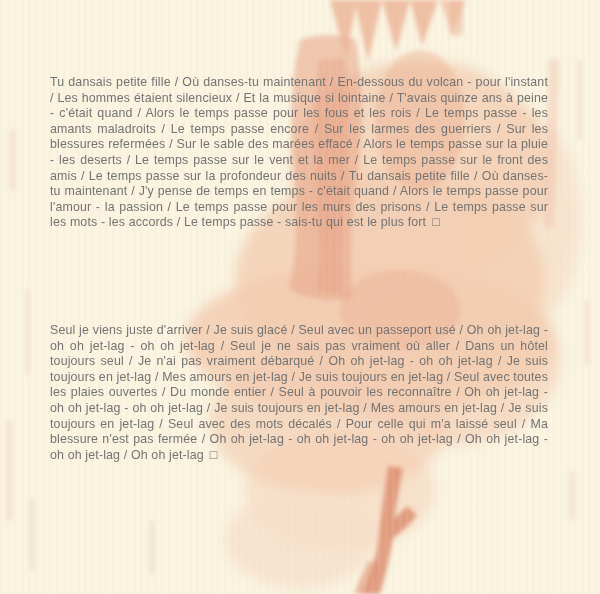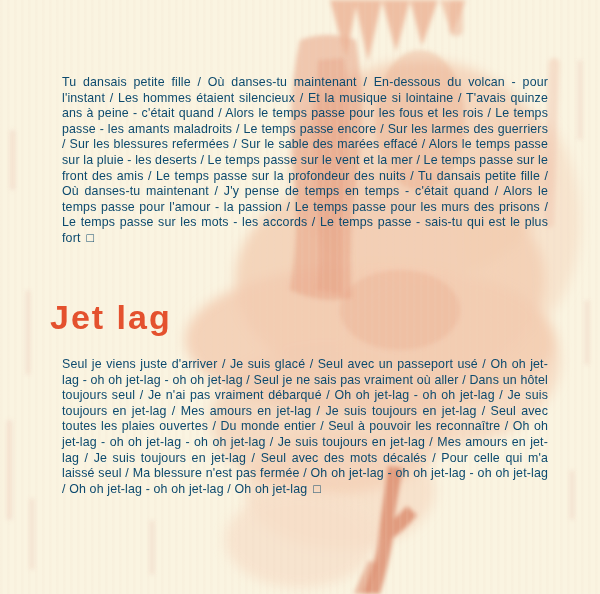--- a/index.html
+++ b/index.html
@@ -35,25 +35,25 @@
   #song-2{top:300px;}
   .song-title{
     margin:0;
     font-size:34px;
     line-height:34px;
     font-weight:bold;
     letter-spacing:2px;
     color:#e4512e;
   }
   .song-lyrics{
-    margin:23px 0 0 12px;
+    margin:23px 0 0 0;
     font-size:12.4px;
     line-height:15.6px;
     letter-spacing:0.15px;
-    color:#0c4a6e;
+    color:#737373;
     text-align:justify;
   }
   .endmark{
     display:inline-block;
     font-size:12.5px;
     margin-left:6px;
     transform:translateY(-0.5px);
   }
 </style>
 </head>
@@ -117,17 +117,16 @@
     </g>
   </svg>
 
   <div class="paper-texture"></div>
 
   <section class="song" id="song-1">
     <p class="song-lyrics"><span>Tu dansais petite fille / Où danses-tu maintenant / En-dessous du volcan - pour l'instant / Les hommes étaient silencieux / Et la musique si lointaine / T'avais quinze ans à peine - c'était quand / Alors le temps passe pour les fous et les rois / Le temps passe - les amants maladroits / Le temps passe encore / Sur les larmes des guerriers / Sur les blessures refermées / Sur le sable des marées effacé / Alors le temps passe sur la pluie - les deserts / Le temps passe sur le vent et la mer / Le temps passe sur le front des amis / Le temps passe sur la profondeur des nuits / Tu dansais petite fille / Où danses-tu maintenant / J'y pense de temps en temps - c'était quand / Alors le temps passe pour l'amour - la passion / Le temps passe pour les murs des prisons / Le temps passe sur les mots - les accords / Le temps passe - sais-tu qui est le plus fort</span><span class="endmark">□</span></p>
   </section>
 
   <section class="song" id="song-2">
-    <h1 class="song-title">Jet lag</h1>
     <p class="song-lyrics"><span>Seul je viens juste d'arriver / Je suis glacé / Seul avec un passeport usé / Oh oh jet-lag - oh oh jet-lag - oh oh jet-lag / Seul je ne sais pas vraiment où aller / Dans un hôtel toujours seul / Je n'ai pas vraiment débarqué / Oh oh jet-lag - oh oh jet-lag / Je suis toujours en jet-lag / Mes amours en jet-lag / Je suis toujours en jet-lag / Seul avec toutes les plaies ouvertes / Du monde entier / Seul à pouvoir les reconnaître / Oh oh jet-lag - oh oh jet-lag - oh oh jet-lag / Je suis toujours en jet-lag / Mes amours en jet-lag / Je suis toujours en jet-lag / Seul avec des mots décalés / Pour celle qui m'a laissé seul / Ma blessure n'est pas fermée / Oh oh jet-lag - oh oh jet-lag - oh oh jet-lag / Oh oh jet-lag - oh oh jet-lag / Oh oh jet-lag</span><span class="endmark">□</span></p>
   </section>
 
 </div>
 
 </body></html>

